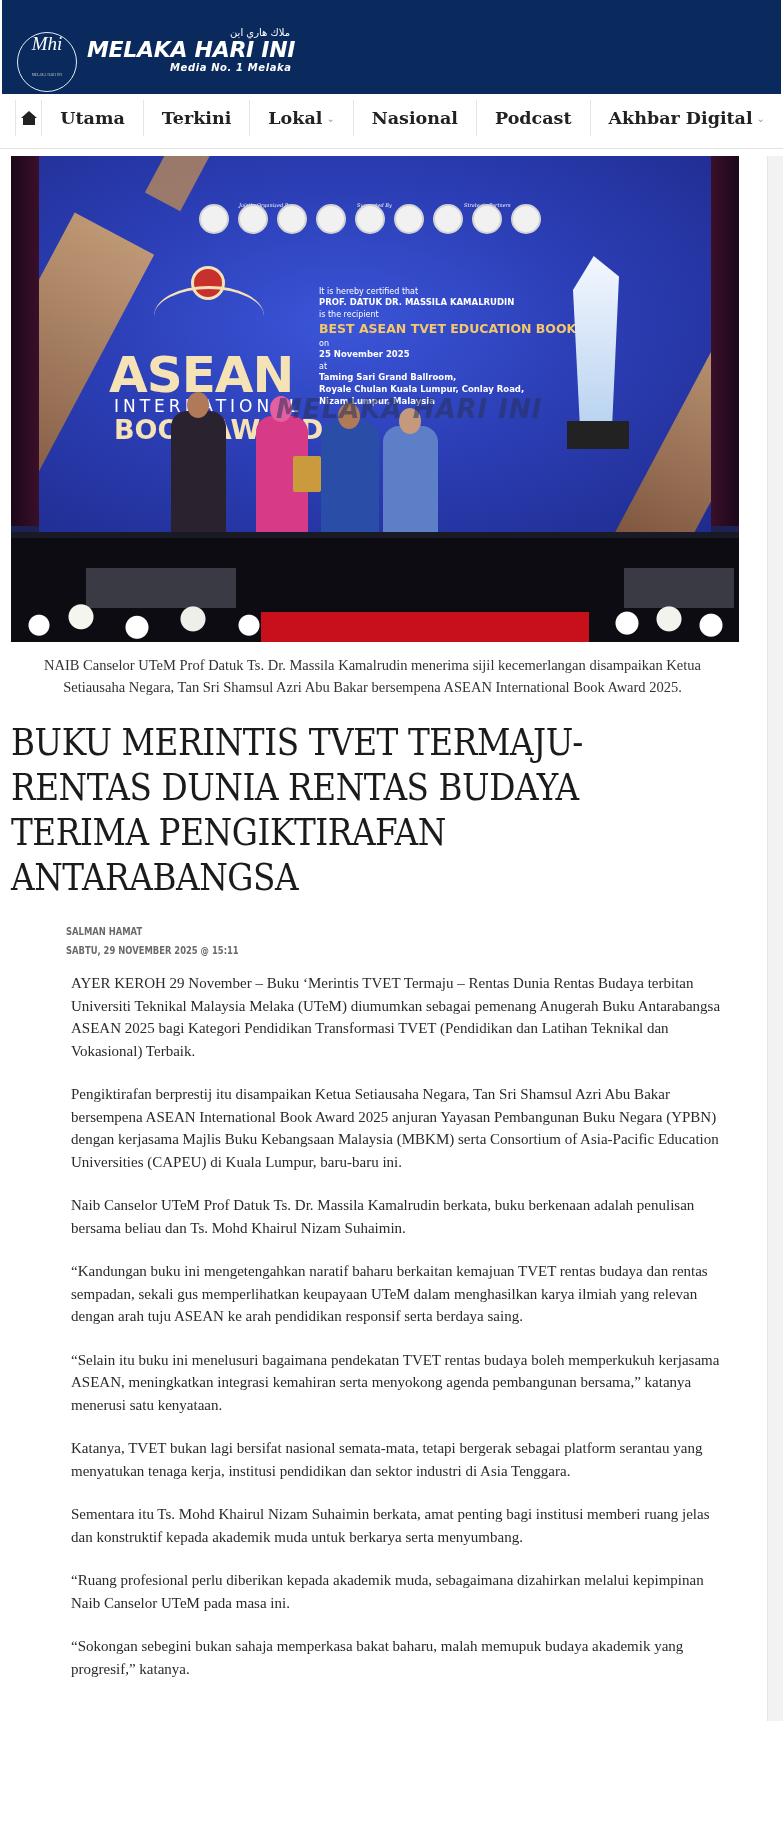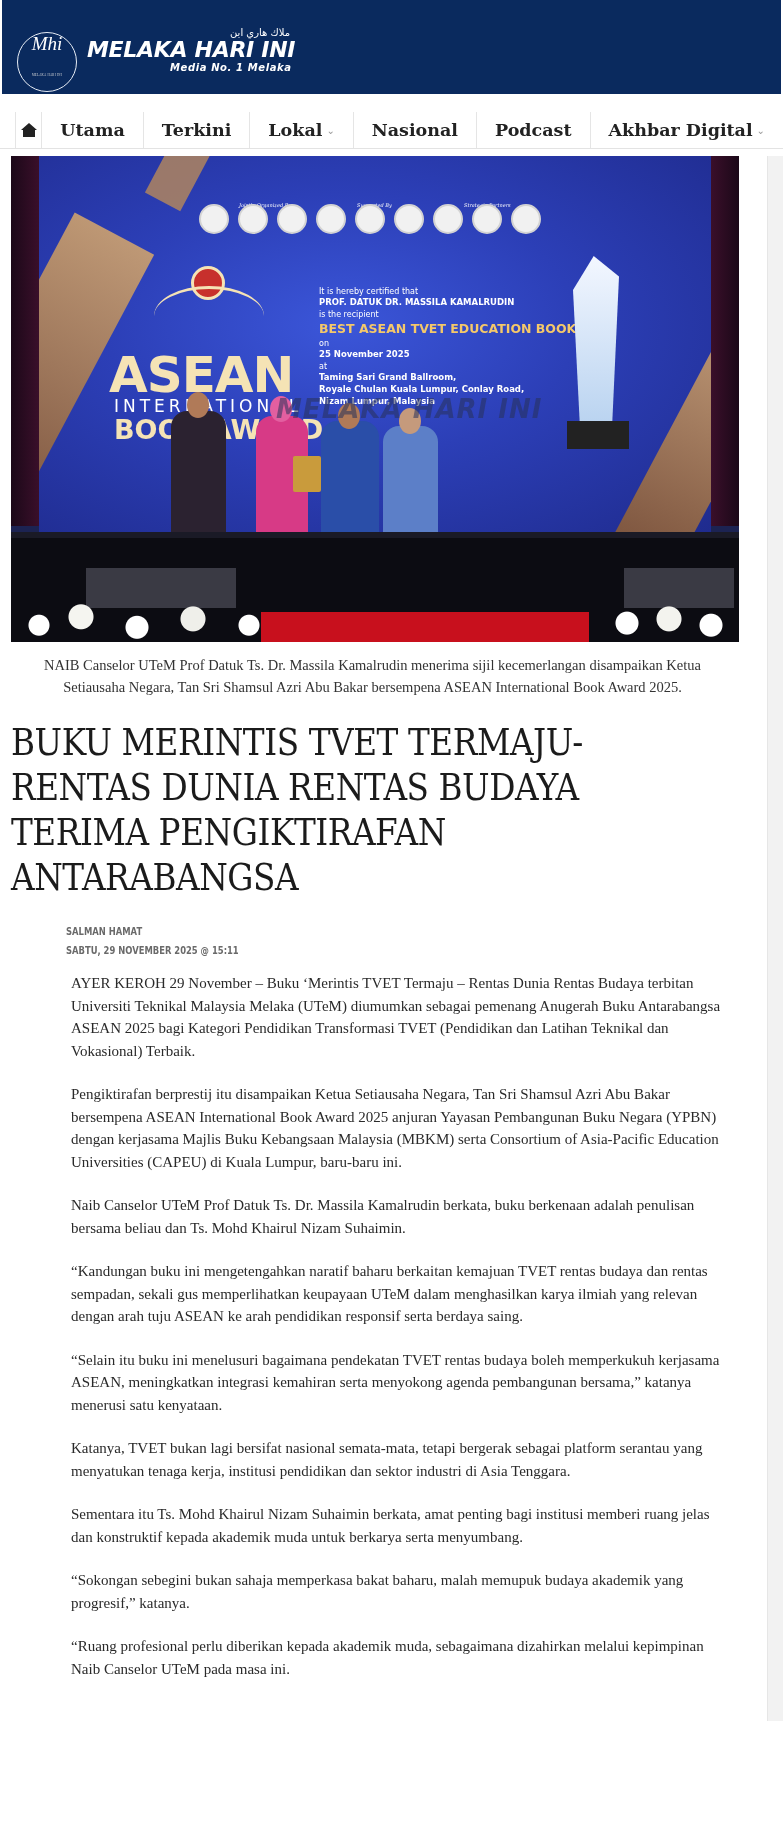--- a/index.html
+++ b/index.html
@@ -27,21 +27,21 @@
       position: absolute; left: 228px; top: 27px; color: #fff; font-size: 10px;
       font-family: "DejaVu Sans", sans-serif;
     }
     .logo-tagline {
       position: absolute; left: 168px; top: 62px; color: #fff;
       font-family: "DejaVu Sans", sans-serif; font-style: italic; font-weight: bold; font-size: 10px; letter-spacing: 0.6px;
     }
 
     
     .nav {
-      height: 55px; border-bottom: 1px solid #e3e3e3; display: flex; align-items: flex-end;
+      height: 55px; border-bottom: 1px solid #e3e3e3; display: flex; align-items: flex-start;
       padding-left: 15px; background: #fff; white-space: nowrap; overflow: hidden;
     }
     .nav-item {
       display: flex; align-items: center; justify-content: center;
       border-left: 1px solid #e5e5e5; height: 36px; margin-top: 6px;
       font-family: "DejaVu Serif", serif; font-weight: bold; font-size: 17.5px; color: #222;
       cursor: pointer; padding: 0 18px;
     }
     .nav-item.home { width: 57px; padding: 0; }
     .nav-item .chev { font-size: 10px; color: #999; margin-left: 4px; font-weight: normal; }
@@ -234,17 +234,17 @@
 
 
     <div class="article">
       <p>AYER KEROH 29 November – Buku ‘Merintis TVET Termaju – Rentas Dunia Rentas Budaya terbitan Universiti Teknikal Malaysia Melaka (UTeM) diumumkan sebagai pemenang Anugerah Buku Antarabangsa ASEAN 2025 bagi Kategori Pendidikan Transformasi TVET (Pendidikan dan Latihan Teknikal dan Vokasional) Terbaik.</p>
       <p>Pengiktirafan berprestij itu disampaikan Ketua Setiausaha Negara, Tan Sri Shamsul Azri Abu Bakar bersempena ASEAN International Book Award 2025 anjuran Yayasan Pembangunan Buku Negara (YPBN) dengan kerjasama Majlis Buku Kebangsaan Malaysia (MBKM) serta Consortium of Asia-Pacific Education Universities (CAPEU) di Kuala Lumpur, baru-baru ini.</p>
       <p>Naib Canselor UTeM Prof Datuk Ts. Dr. Massila Kamalrudin berkata, buku berkenaan adalah penulisan bersama beliau dan Ts. Mohd Khairul Nizam Suhaimin.</p>
       <p>“Kandungan buku ini mengetengahkan naratif baharu berkaitan kemajuan TVET rentas budaya dan rentas sempadan, sekali gus memperlihatkan keupayaan UTeM dalam menghasilkan karya ilmiah yang relevan dengan arah tuju ASEAN ke arah pendidikan responsif serta berdaya saing.</p>
       <p>“Selain itu buku ini menelusuri bagaimana pendekatan TVET rentas budaya boleh memperkukuh kerjasama ASEAN, meningkatkan integrasi kemahiran serta menyokong agenda pembangunan bersama,” katanya menerusi satu kenyataan.</p>
       <p>Katanya, TVET bukan lagi bersifat nasional semata-mata, tetapi bergerak sebagai platform serantau yang menyatukan tenaga kerja, institusi pendidikan dan sektor industri di Asia Tenggara.</p>
       <p>Sementara itu Ts. Mohd Khairul Nizam Suhaimin berkata, amat penting bagi institusi memberi ruang jelas dan konstruktif kepada akademik muda untuk berkarya serta menyumbang.</p>
+      <p>“Ruang profesional perlu diberikan kepada akademik muda, sebagaimana dizahirkan melalui kepimpinan Naib Canselor UTeM pada masa ini.</p>
       <p>“Sokongan sebegini bukan sahaja memperkasa bakat baharu, malah memupuk budaya akademik yang progresif,” katanya.</p>
-      <p>“Ruang profesional perlu diberikan kepada akademik muda, sebagaimana dizahirkan melalui kepimpinan Naib Canselor UTeM pada masa ini.</p>
     </div>
   </main>
 </div>
 
 </body></html>

